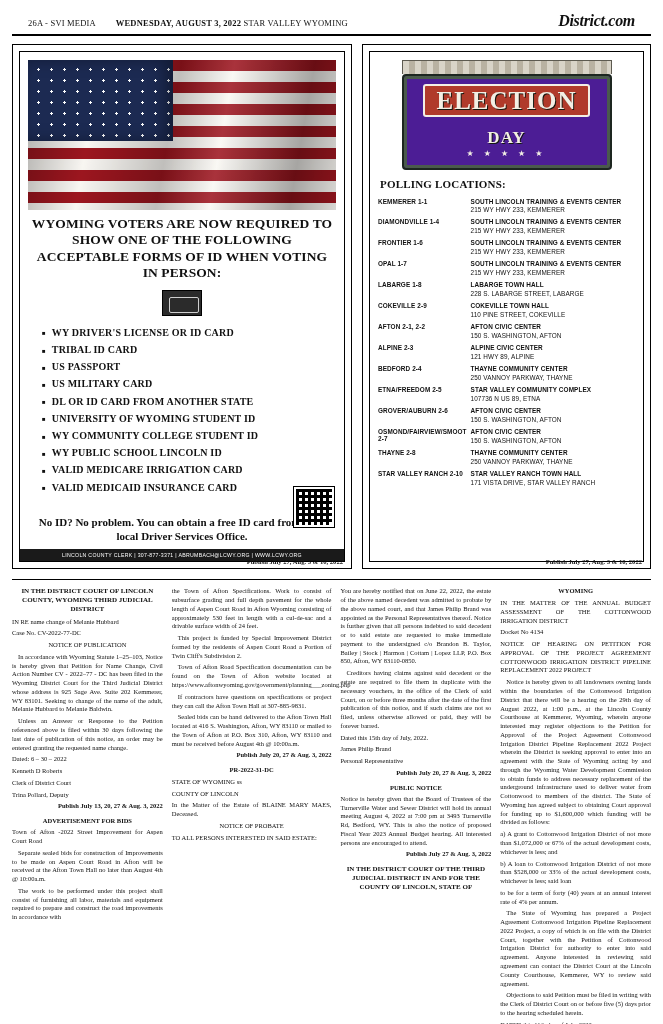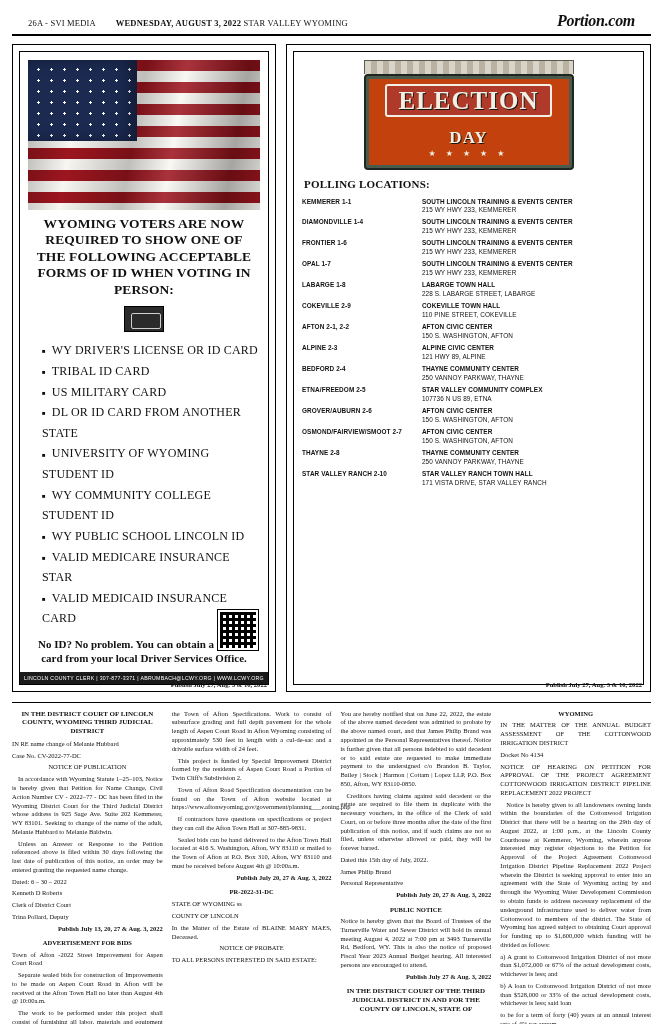--- a/index.html
+++ b/index.html
@@ -44,21 +44,21 @@
   .ads-row {
     display: flex;
     gap: 10px;
     margin: 8px 12px 0 12px;
   }
   .ad-box {
     border: 1px solid #000;
     padding: 6px;
     position: relative;
   }
-  .ad-left { width: 264px; }
+  .ad-left { width: 340px; }
   .ad-right { flex: 1; }
   .ad-inner {
     border: 1px solid #000;
     height: 100%;
     padding: 6px 8px 18px 8px;
     position: relative;
   }
   
   .flag-wrap {
     height: 150px;
@@ -116,26 +116,26 @@
   }
   .id-icon::after {
     content: "";
     position: absolute;
     left: 6px; top: 6px;
     width: 28px; height: 14px;
     border: 1px solid #cfcfcf;
     border-radius: 2px;
   }
   .req-list {
-    margin: 0 0 8px 14px;
+    margin: 0 0 19px 14px;
     padding: 0;
     list-style: none;
     font-family: "Liberation Serif", serif;
-    font-weight: normal;
-    font-size: 12px;
+    font-weight: bold;
+    font-size: 10px;
     line-height: 1.72;
     letter-spacing: .2px;
   }
   .req-list li::before {
     content: "\25A0";
     font-size: 6px;
     vertical-align: middle;
     margin-right: 6px;
   }
   .no-id {
@@ -183,21 +183,21 @@
     position: relative;
   }
   .ed-top {
     height: 14px;
     background:
       repeating-linear-gradient(to right, #d9d4c8 0 6px, #b9b2a2 6px 12px);
     border: 1px solid #5d5a50;
     border-bottom: none;
   }
   .ed-plate {
-    background: #c2410c;
+    background: #4c1d95;
     border: 2px solid #1d2620;
     border-radius: 4px;
     padding: 8px 6px 10px 6px;
     text-align: center;
     box-shadow: inset 0 0 0 3px #4a5a4c;
   }
   .ed-word1, .ed-word2 {
     font-family: "Liberation Serif", serif;
     font-weight: bold;
     color: #f3efe4;
@@ -295,42 +295,43 @@
 <body>
 
 <div class="page">
 
   <div class="masthead">
     <div class="masthead-left">
       <span class="pagenum">26A - SVI MEDIA</span>
       <span class="bold">WEDNESDAY, AUGUST 3, 2022</span>
       <span>STAR VALLEY WYOMING</span>
     </div>
-    <div class="masthead-right">Portion.com</div>
+    <div class="masthead-right">District.com</div>
   </div>
 
   <div class="ads-row">
 
     <div class="ad-box ad-left">
       <div class="ad-inner">
         <div class="flag-wrap">
           <div class="flag"></div>
           <div class="canton"></div>
         </div>
         <div class="ad-headline">WYOMING VOTERS ARE NOW REQUIRED TO SHOW ONE OF THE FOLLOWING ACCEPTABLE FORMS OF ID WHEN VOTING IN PERSON:</div>
         <div class="id-icon"></div>
         <ul class="req-list">
           <li>WY DRIVER'S LICENSE OR ID CARD</li>
           <li>TRIBAL ID CARD</li>
+          <li>US PASSPORT</li>
           <li>US MILITARY CARD</li>
           <li>DL OR ID CARD FROM ANOTHER STATE</li>
           <li>UNIVERSITY OF WYOMING STUDENT ID</li>
           <li>WY COMMUNITY COLLEGE STUDENT ID</li>
           <li>WY PUBLIC SCHOOL LINCOLN ID</li>
-          <li>VALID MEDICARE INSURANCE STAR</li>
+          <li>VALID MEDICARE IRRIGATION CARD</li>
           <li>VALID MEDICAID INSURANCE CARD</li>
         </ul>
         <div class="no-id">No ID? No problem. You can obtain a free ID card from your local Driver Services Office.</div>
         <div class="qr"></div>
         <div class="clerk-bar">LINCOLN COUNTY CLERK  |  307-877-3371  |  ABRUMBACH@LCWY.ORG  |  WWW.LCWY.ORG</div>
       </div>
       <div class="publish-line">Publish July 27, Aug. 3 &amp; 10, 2022</div>
     </div>
 
     <div class="ad-box ad-right">

